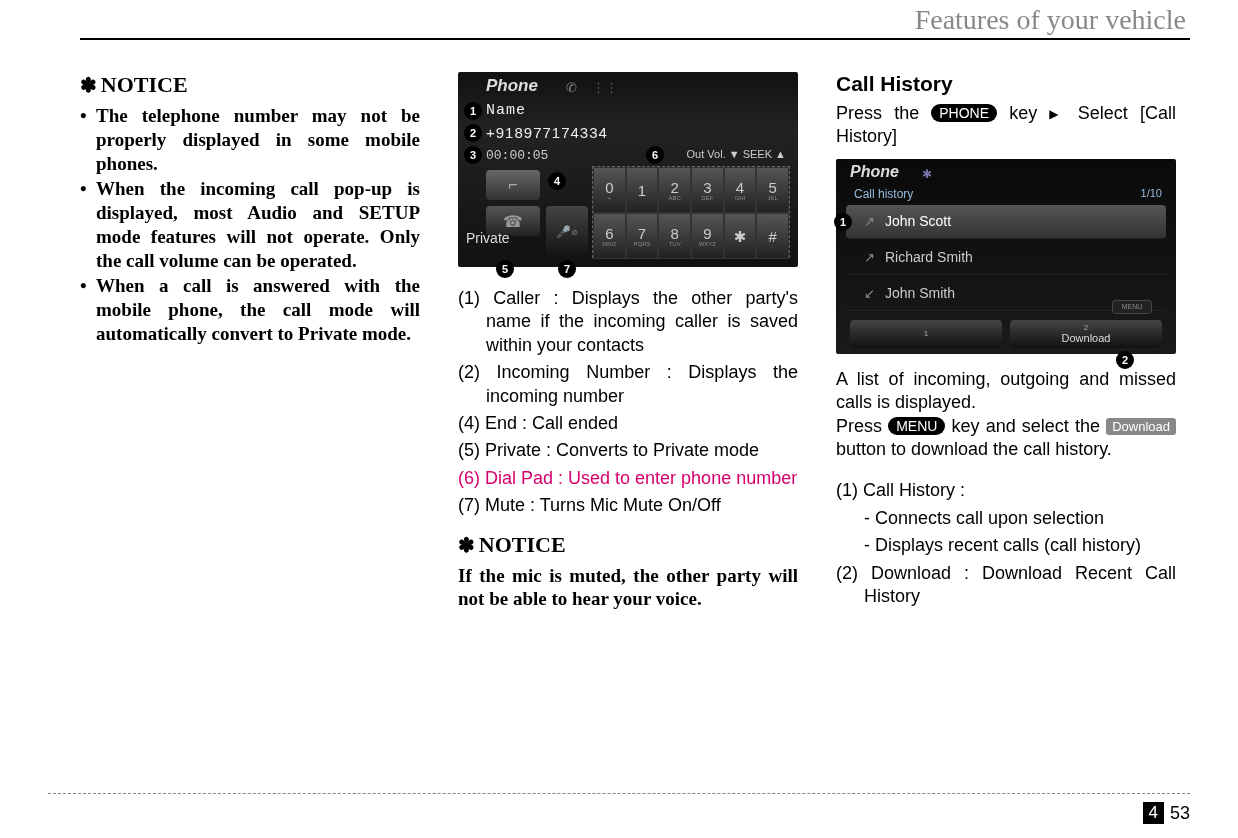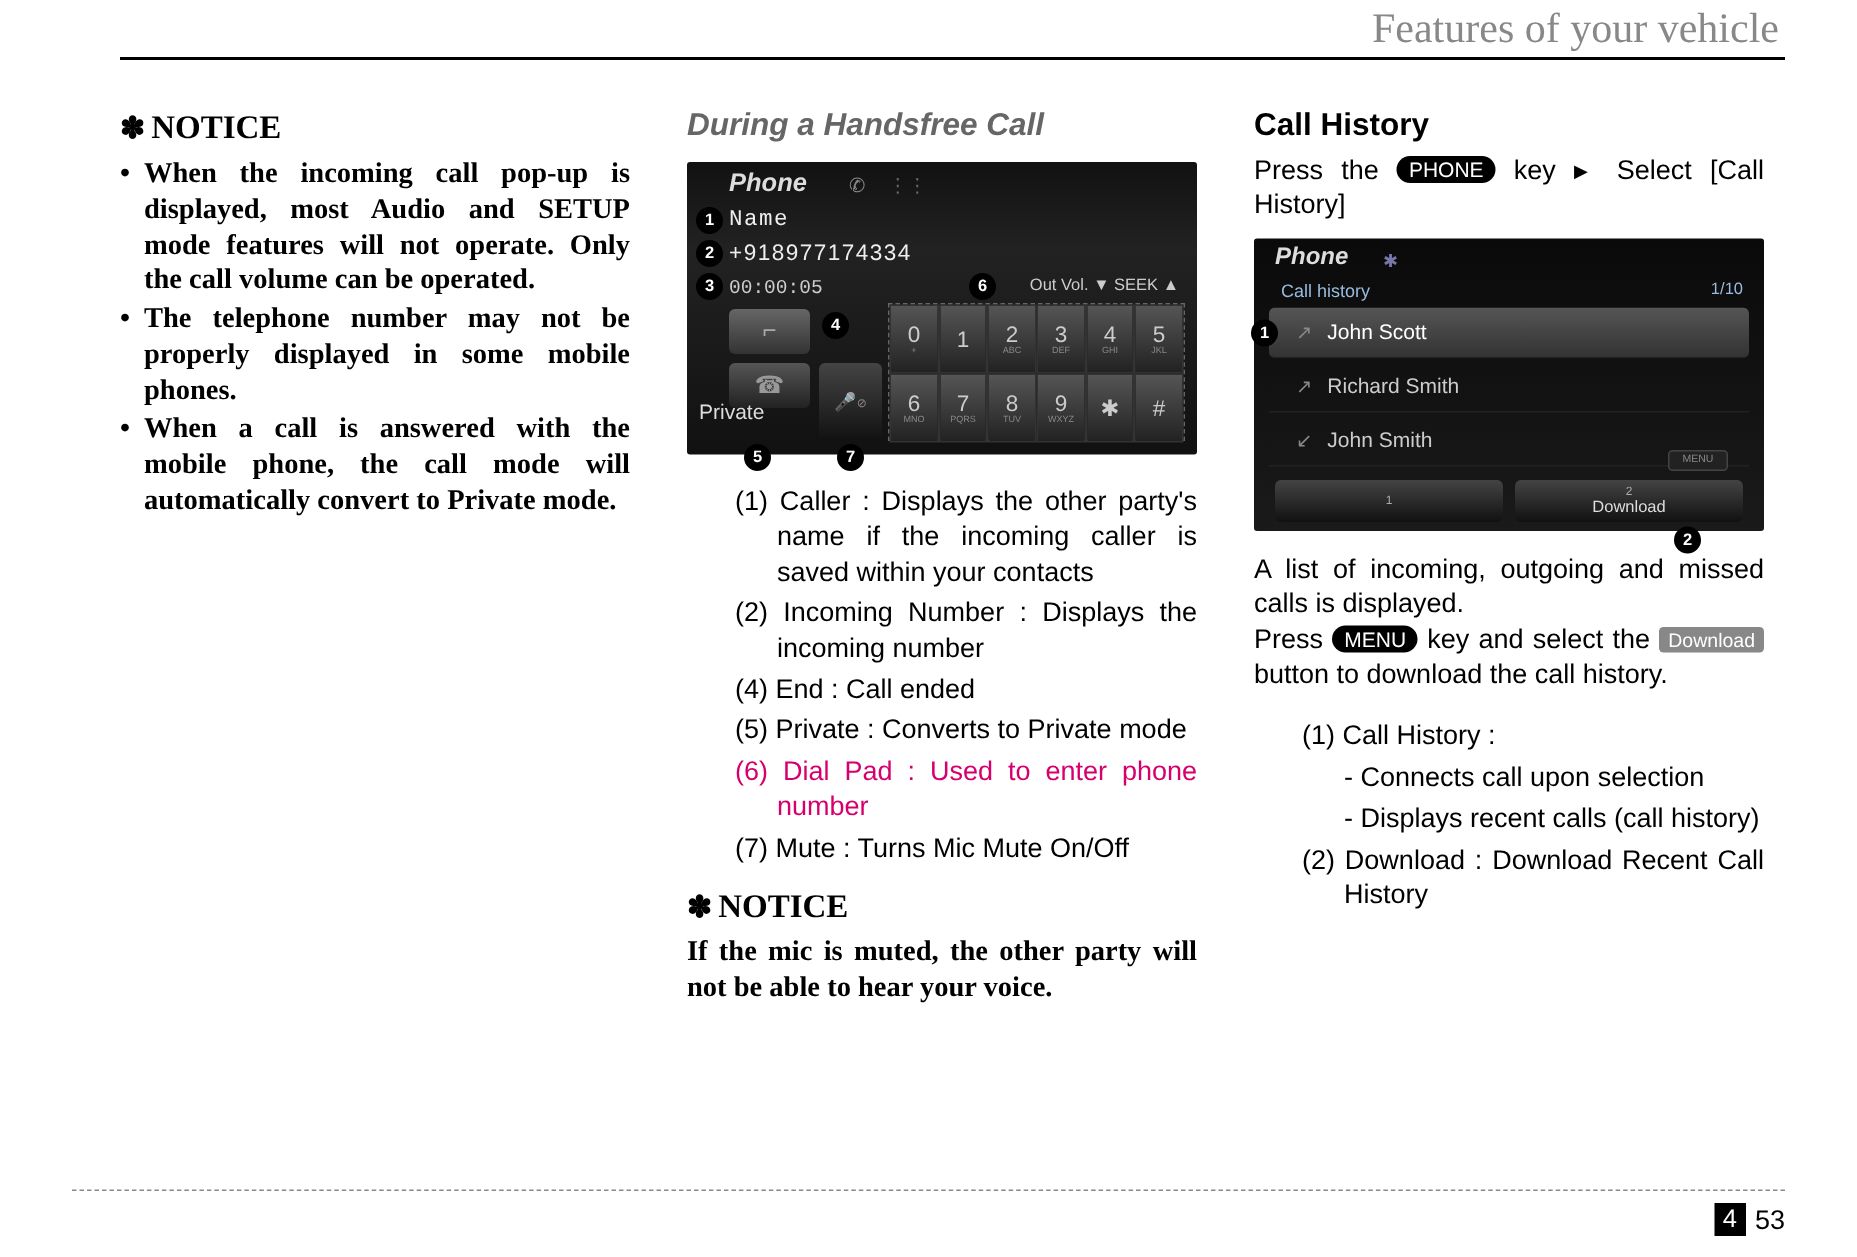--- a/index.html
+++ b/index.html
@@ -76,21 +76,20 @@
     font-family: Arial, sans-serif;
     font-size: 18px;
     line-height: 1.3;
     text-align: justify;
   }
   .body-text p { margin-bottom: 2px; }
   .num-list p {
     padding-left: 28px;
     text-indent: -28px;
     margin-bottom: 4px;
-    margin-left: 32px;
   }
   .red { color: #d6006c; }
   .notice-para {
     font-family: "Times New Roman", serif;
     font-weight: bold;
     font-size: 19px;
     line-height: 1.25;
     text-align: justify;
     margin-top: 4px;
   }
@@ -262,28 +261,27 @@
 <div class="header-title">Features of your vehicle</div>
 <hr class="hr-top">
 
 <div class="columns">
 
   <div class="col">
     <div class="notice-head">
       <span class="snow">✽</span><span>NOTICE</span>
     </div>
     <ul class="notice-list">
+      <li>The telephone number may not be properly displayed in some mobile phones.</li>
       <li>When the incoming call pop-up is displayed, most Audio and SETUP mode features will not operate. Only the call volume can be operated.</li>
-      <li>The telephone number may not be properly displayed in some mobile phones.</li>
       <li>When a call is answered with the mobile phone, the call mode will automatically convert to Private mode.</li>
     </ul>
   </div>
 
   <div class="col">
-    <div class="section-italic">During a Handsfree Call</div>
 
     <div class="phone-shot">
       <div class="ps-title">Phone</div>
       <span class="ps-ico1">✆</span>
       <span class="ps-ico2">⋮⋮</span>
       <div class="ps-name">Name</div>
       <div class="ps-number">+918977174334</div>
       <div class="ps-time">00:00:05</div>
       <div class="ps-outvol">Out Vol. ▼ SEEK ▲</div>
       <div class="ps-end">⌐</div>

